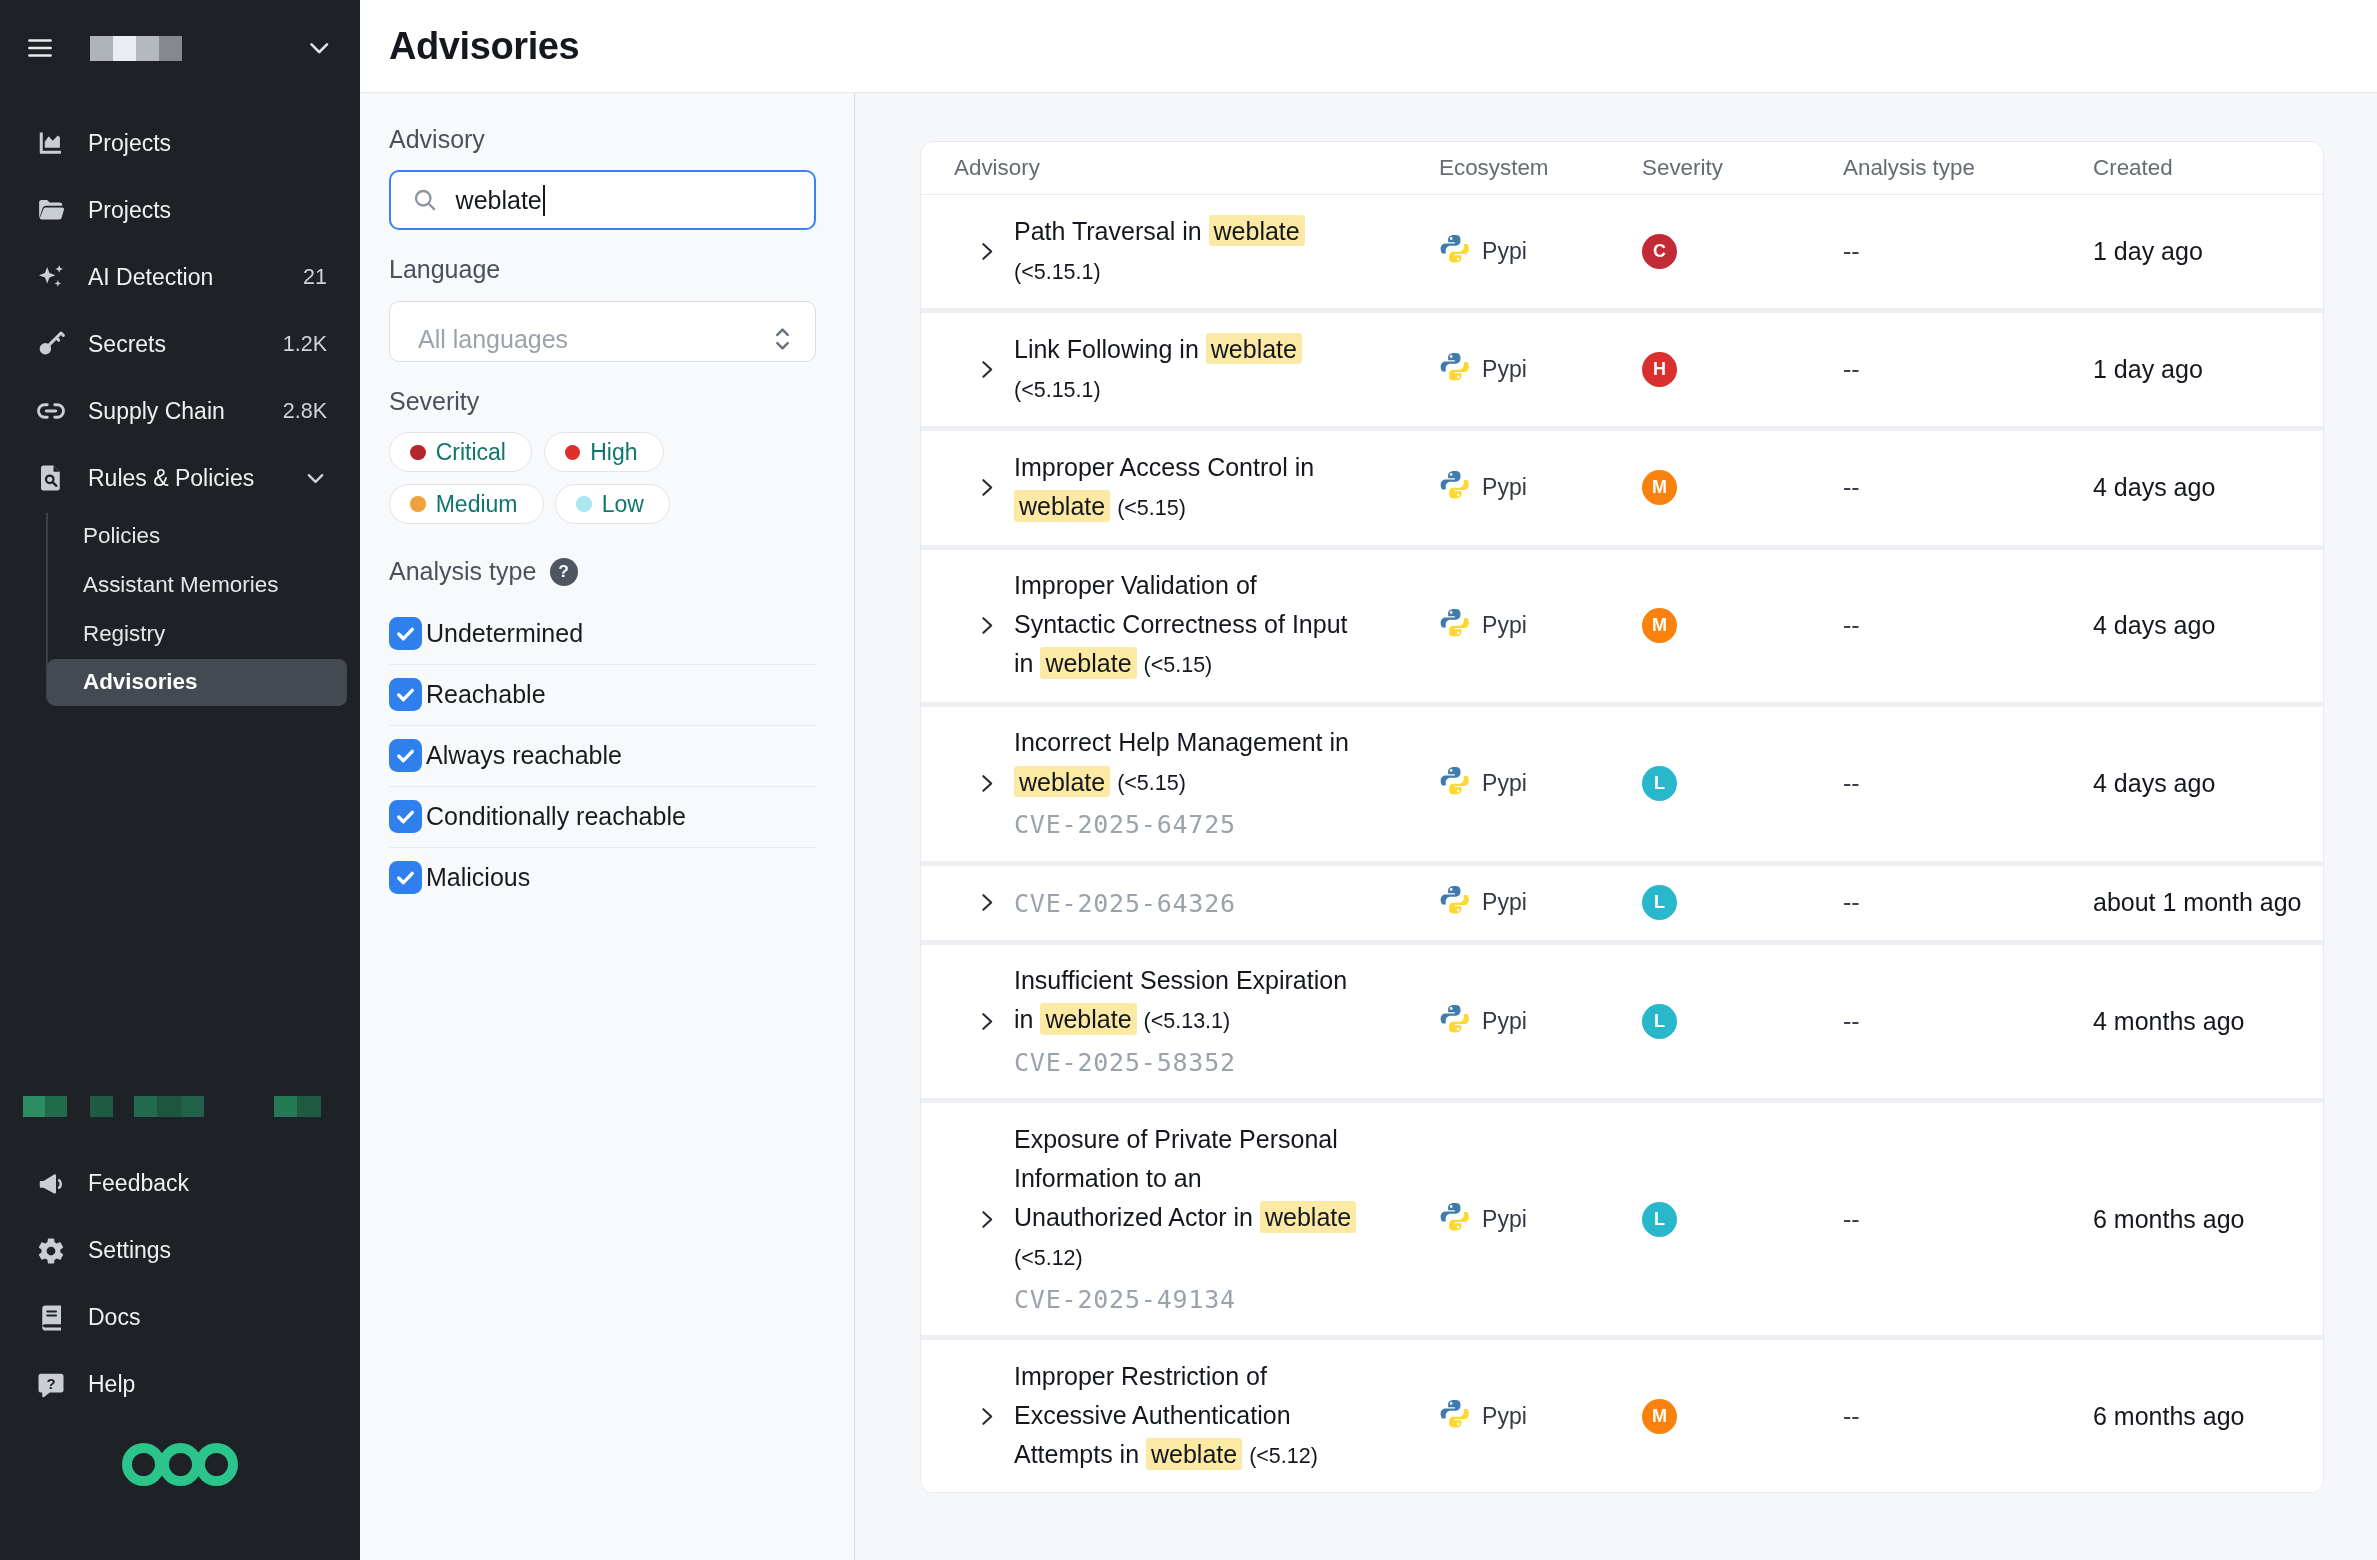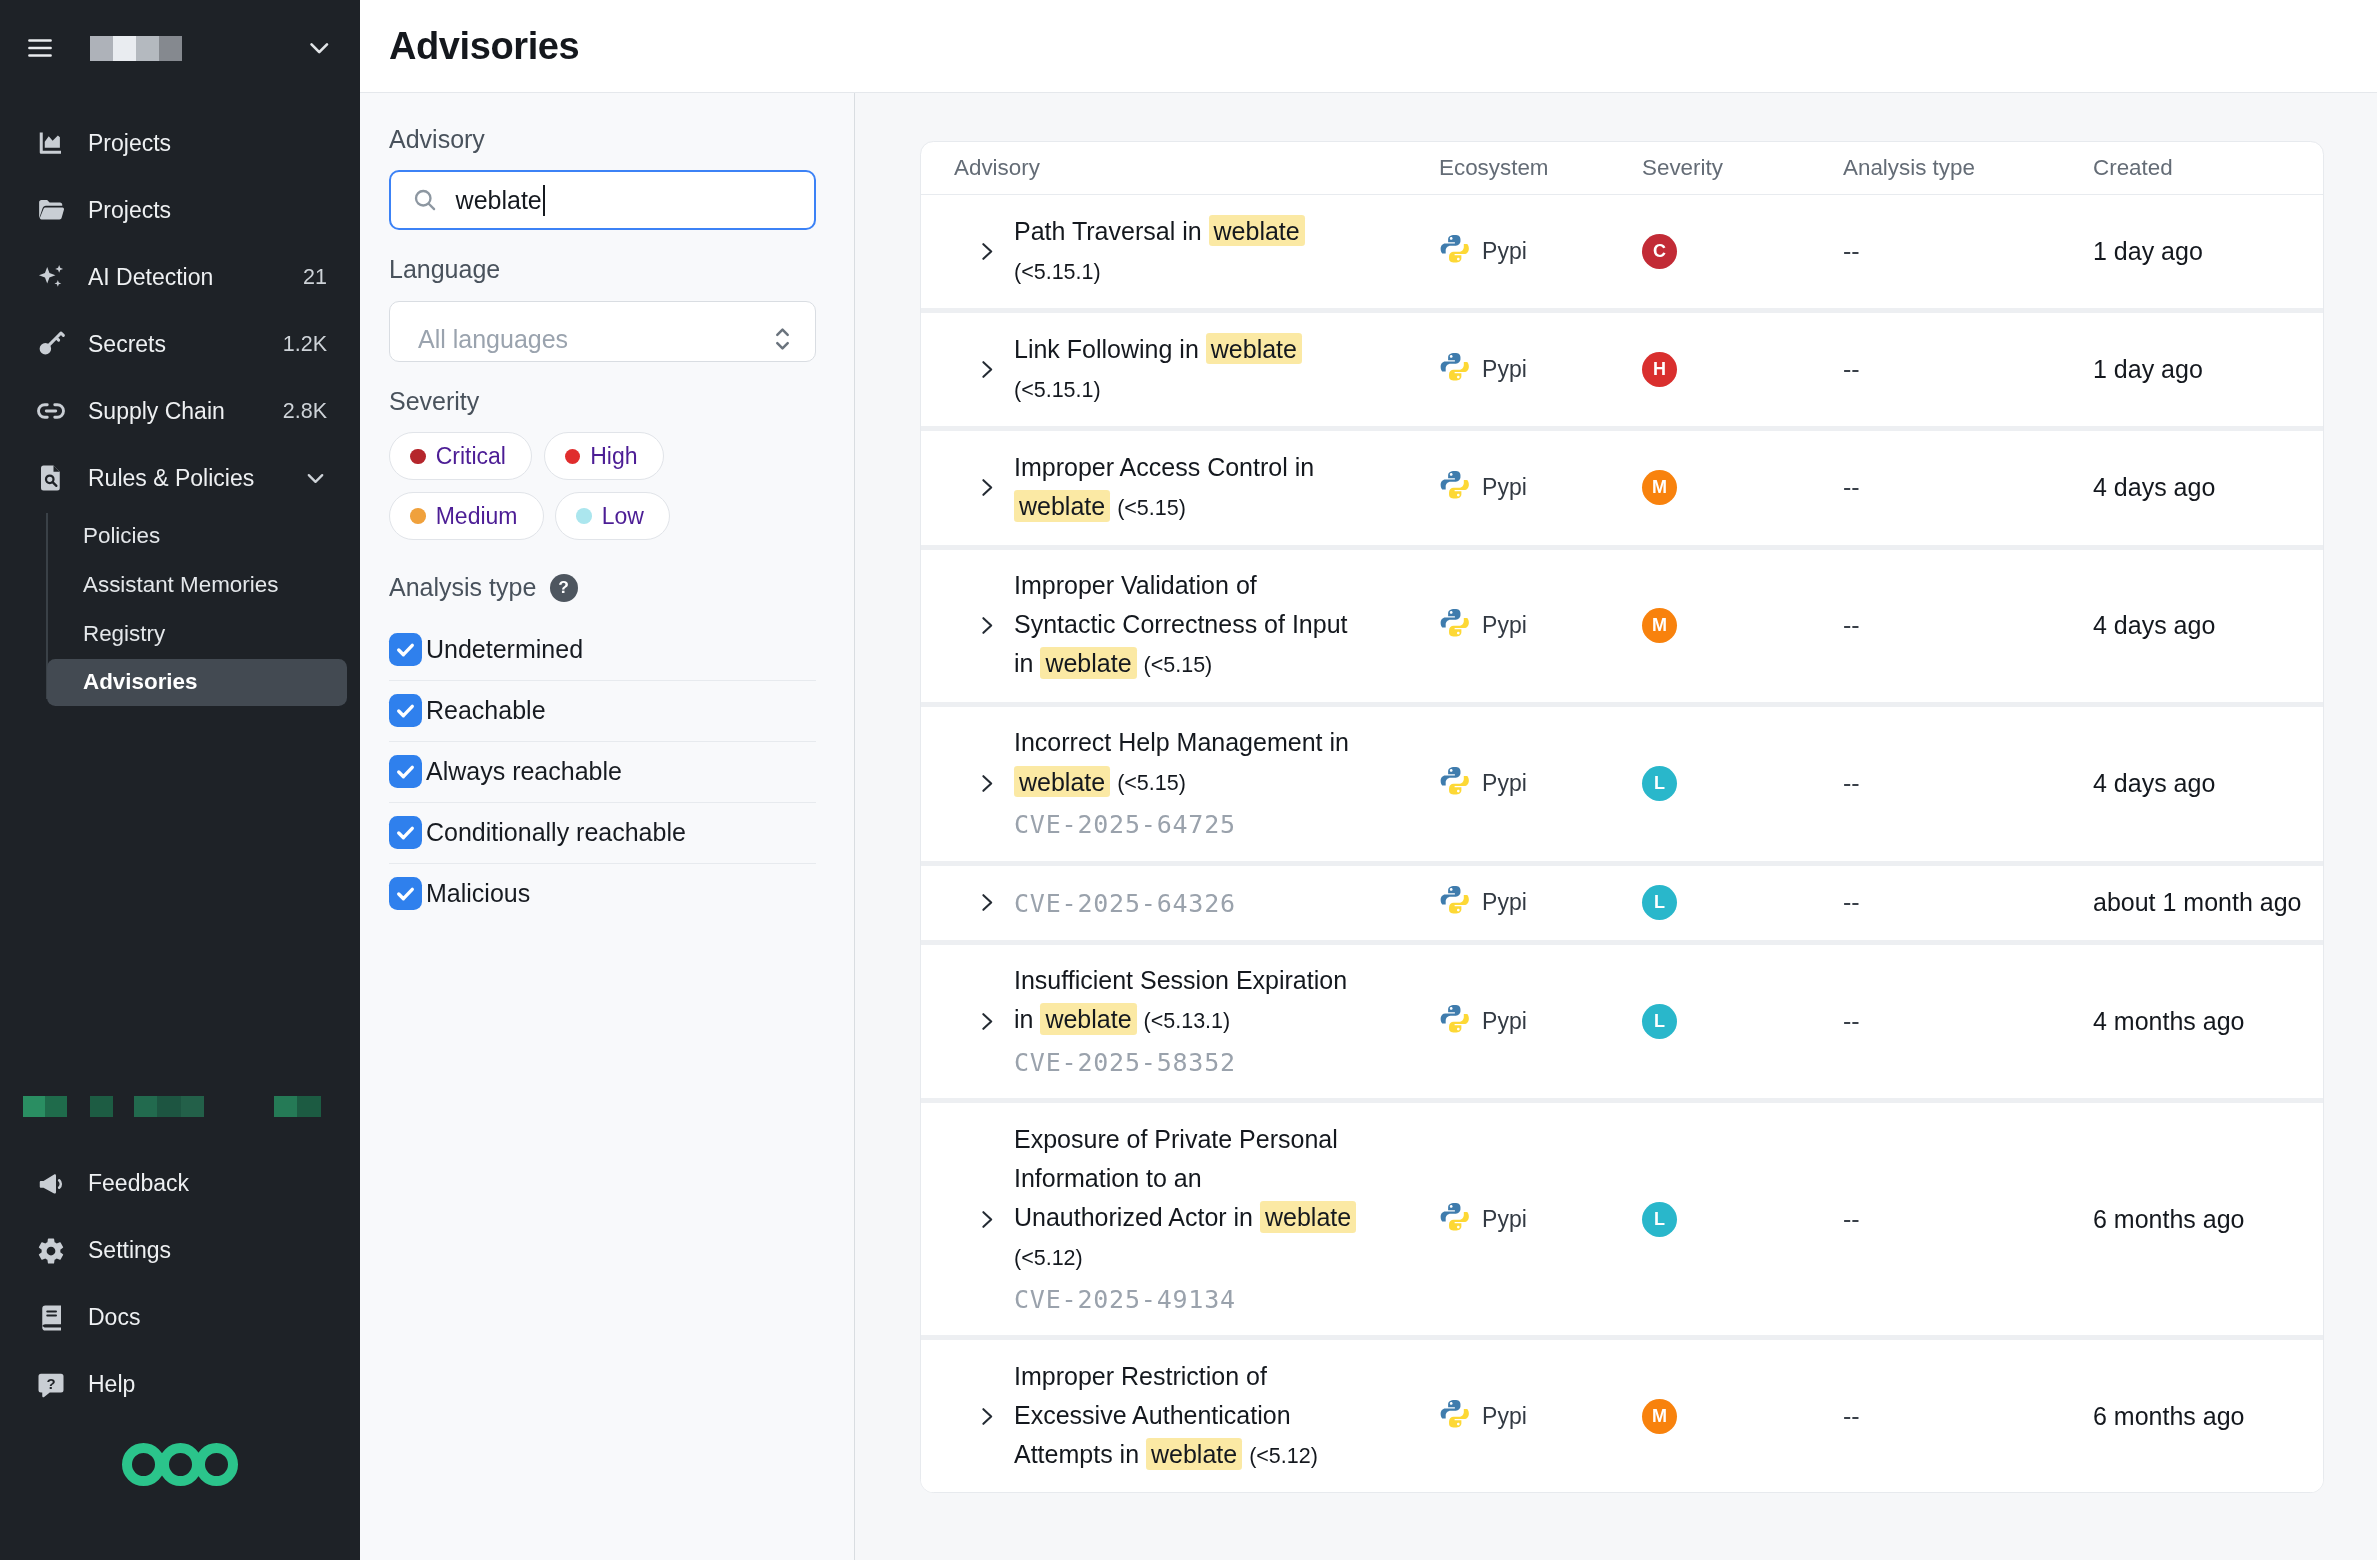--- a/index.html
+++ b/index.html
@@ -58,22 +58,22 @@
   .flabel{font-size:25px;color:#49525c;margin:25px 0 16.6px;font-weight:500;}
   .flabel.first{margin-top:1.7px;}
   .searchbox{height:60px;background:#fff;border:2.5px solid #3c82f6;border-radius:10px;
     display:flex;align-items:center;padding:0 20px;cursor:text;}
   .sval{margin-left:16.6px;font-size:25px;color:#15191f;}
   .caret{width:1.7px;height:31.5px;background:#15191f;margin-left:1.7px;}
   .selectbox{height:61px;background:#fff;border:1.7px solid #d9dde2;border-radius:10px;
     display:flex;align-items:center;padding:16px 20px 0 28px;font-size:25px;color:#9aa3ae;cursor:pointer;}
   .selectbox .updown{margin-left:auto;display:flex;}
   .pills{display:flex;flex-wrap:wrap;gap:11.6px;max-width:427px;}
-  .pill{display:inline-flex;align-items:center;height:48px;padding:0 25px 0 20px;background:#fff;
-    border:1.7px solid #e1e4e9;border-radius:828px;font-size:23px;color:#4c1d95;cursor:pointer;white-space:nowrap;}
+  .pill{display:inline-flex;align-items:center;height:40px;padding:0 25px 0 20px;background:#fff;
+    border:1.7px solid #e1e4e9;border-radius:828px;font-size:23px;color:#0f766e;cursor:pointer;white-space:nowrap;}
   .dot{width:15.7px;height:15.7px;border-radius:50%;margin-right:10px;flex:0 0 15.7px;}
   .flabel.analysis{display:flex;align-items:center;gap:13.3px;margin-top:33px;}
   .help{width:28px;height:28px;border-radius:50%;background:#4e565f;color:#fff;font-size:17.4px;
     font-weight:700;display:inline-flex;align-items:center;justify-content:center;cursor:pointer;}
   .checkrow{display:flex;align-items:center;height:61px;}
   .checkrow + .checkrow{border-top:1.7px solid #e7eaee;}
   .checkbox{width:33px;height:33px;border-radius:8.3px;display:flex;align-items:center;
     justify-content:center;flex:0 0 33px;cursor:pointer;}
   .clabel{margin-left:4px;font-size:25px;color:#171b21;}
 

